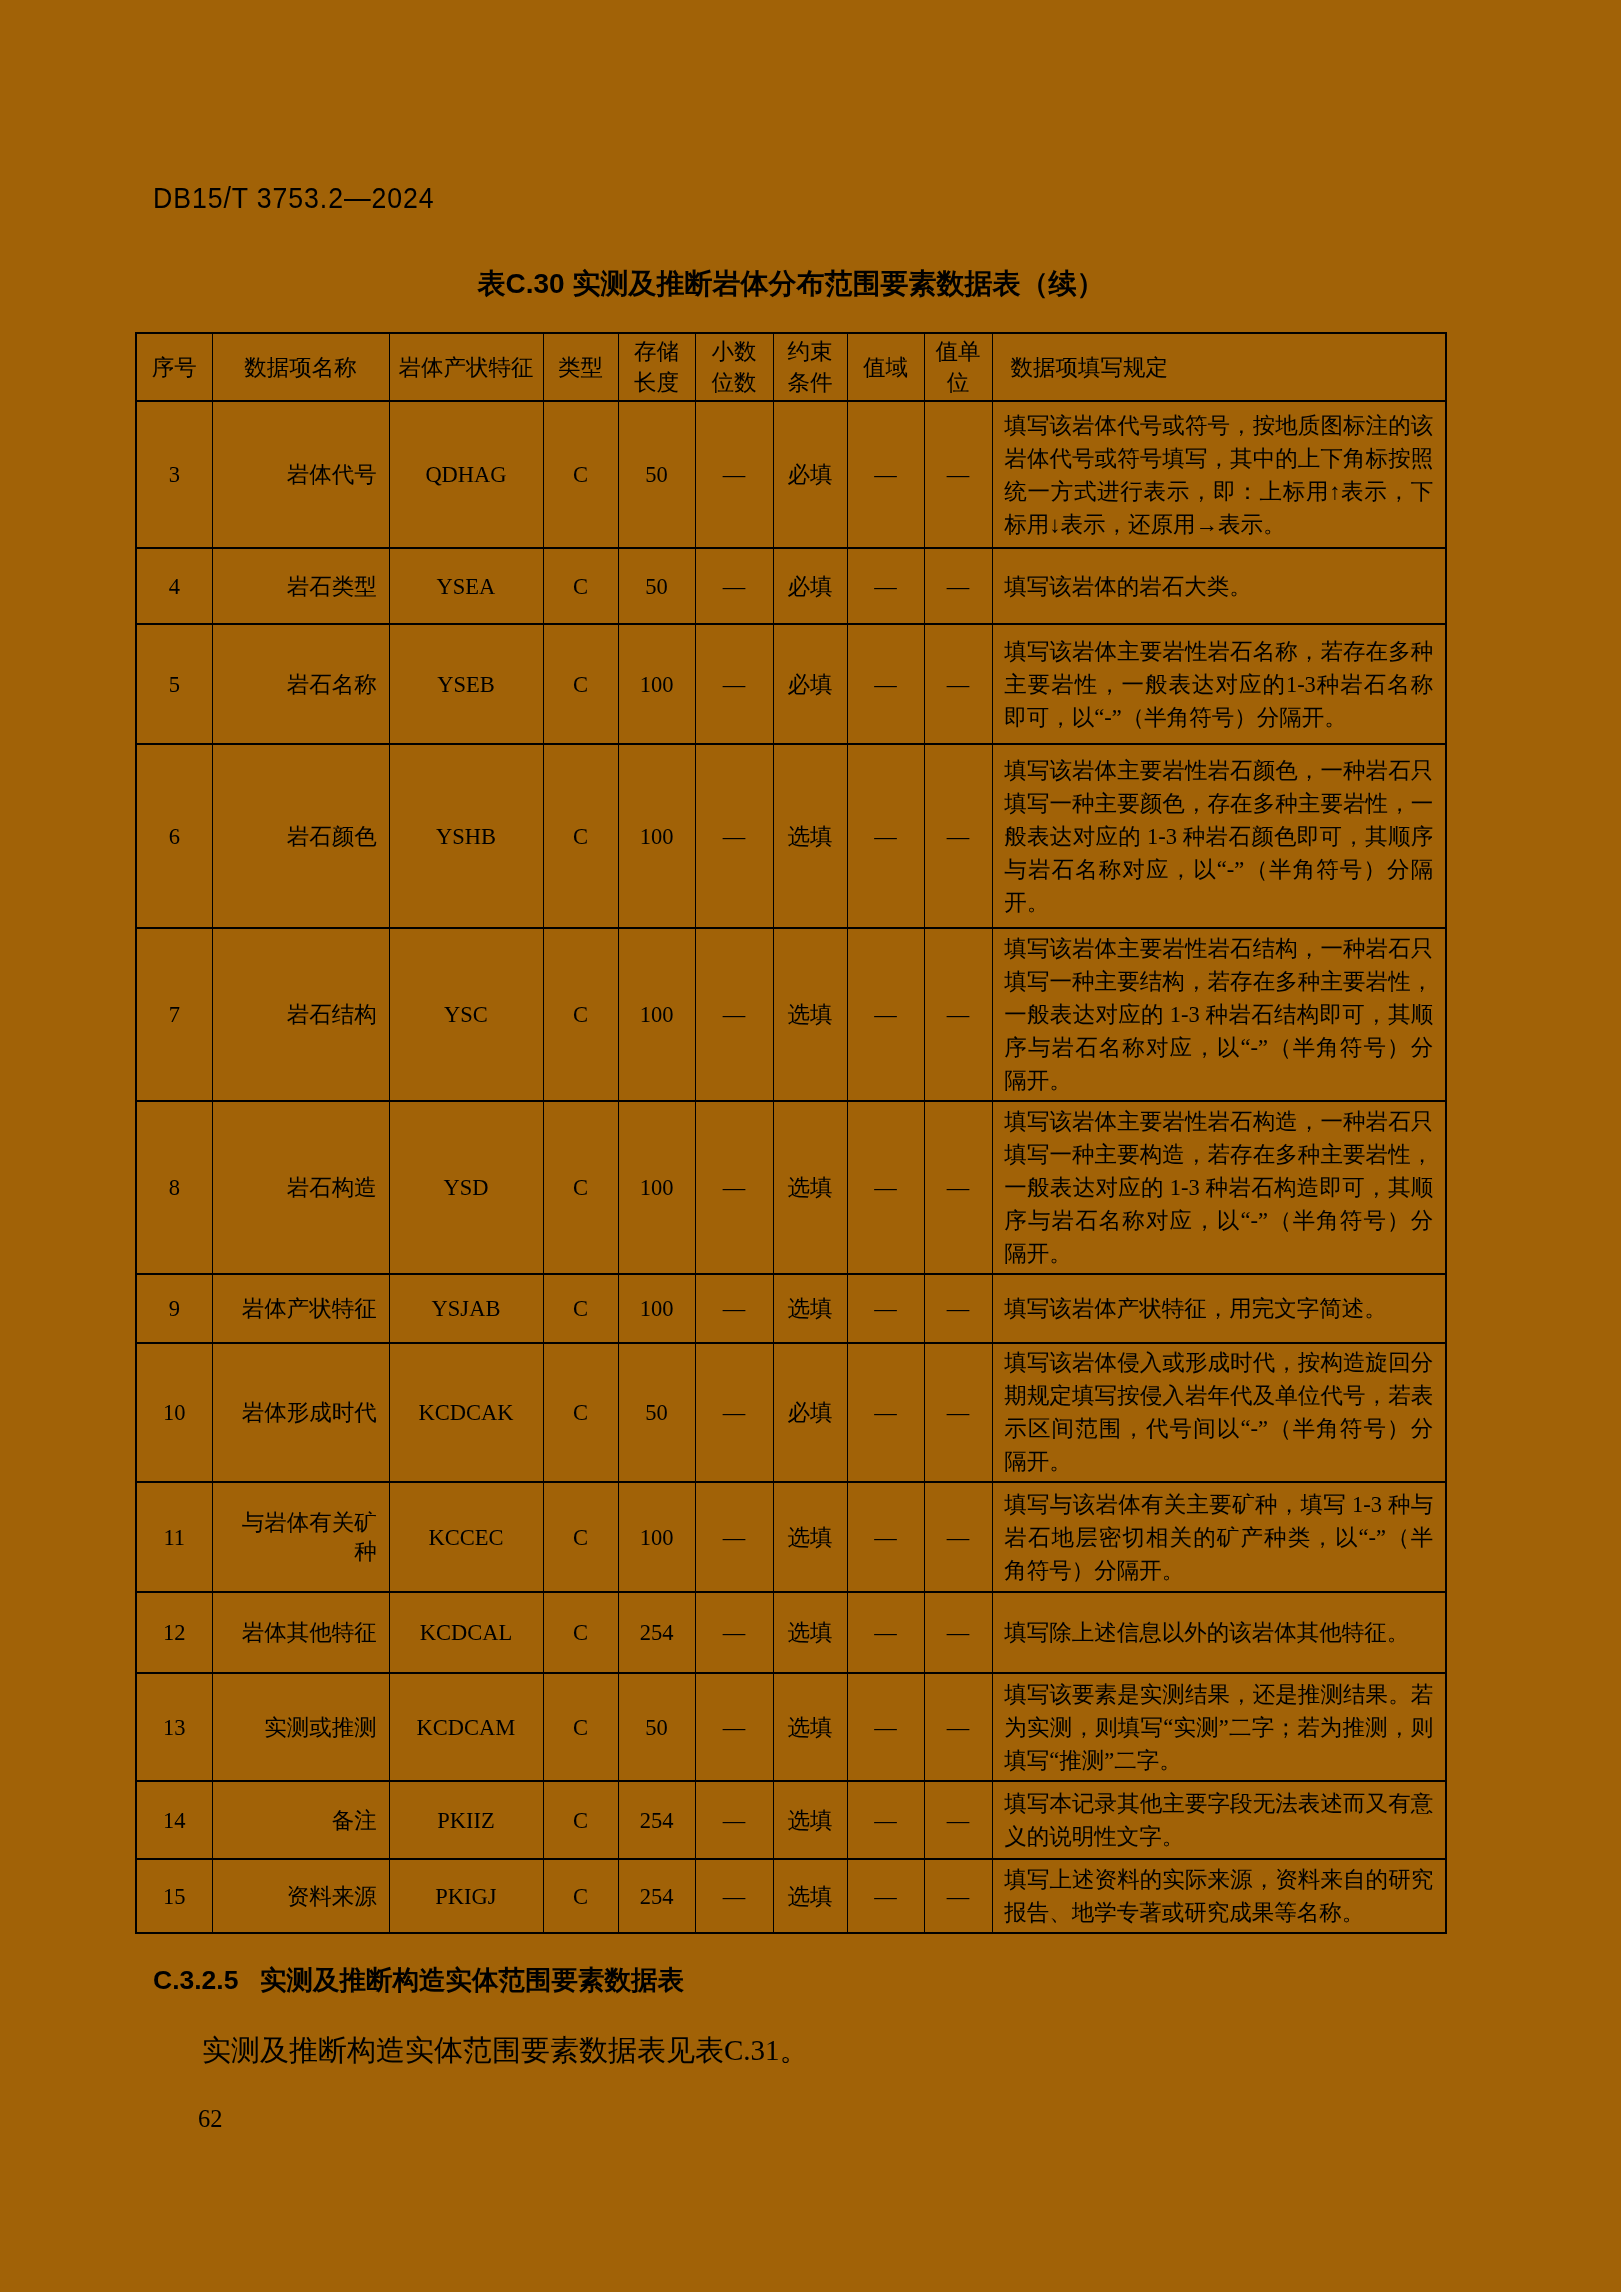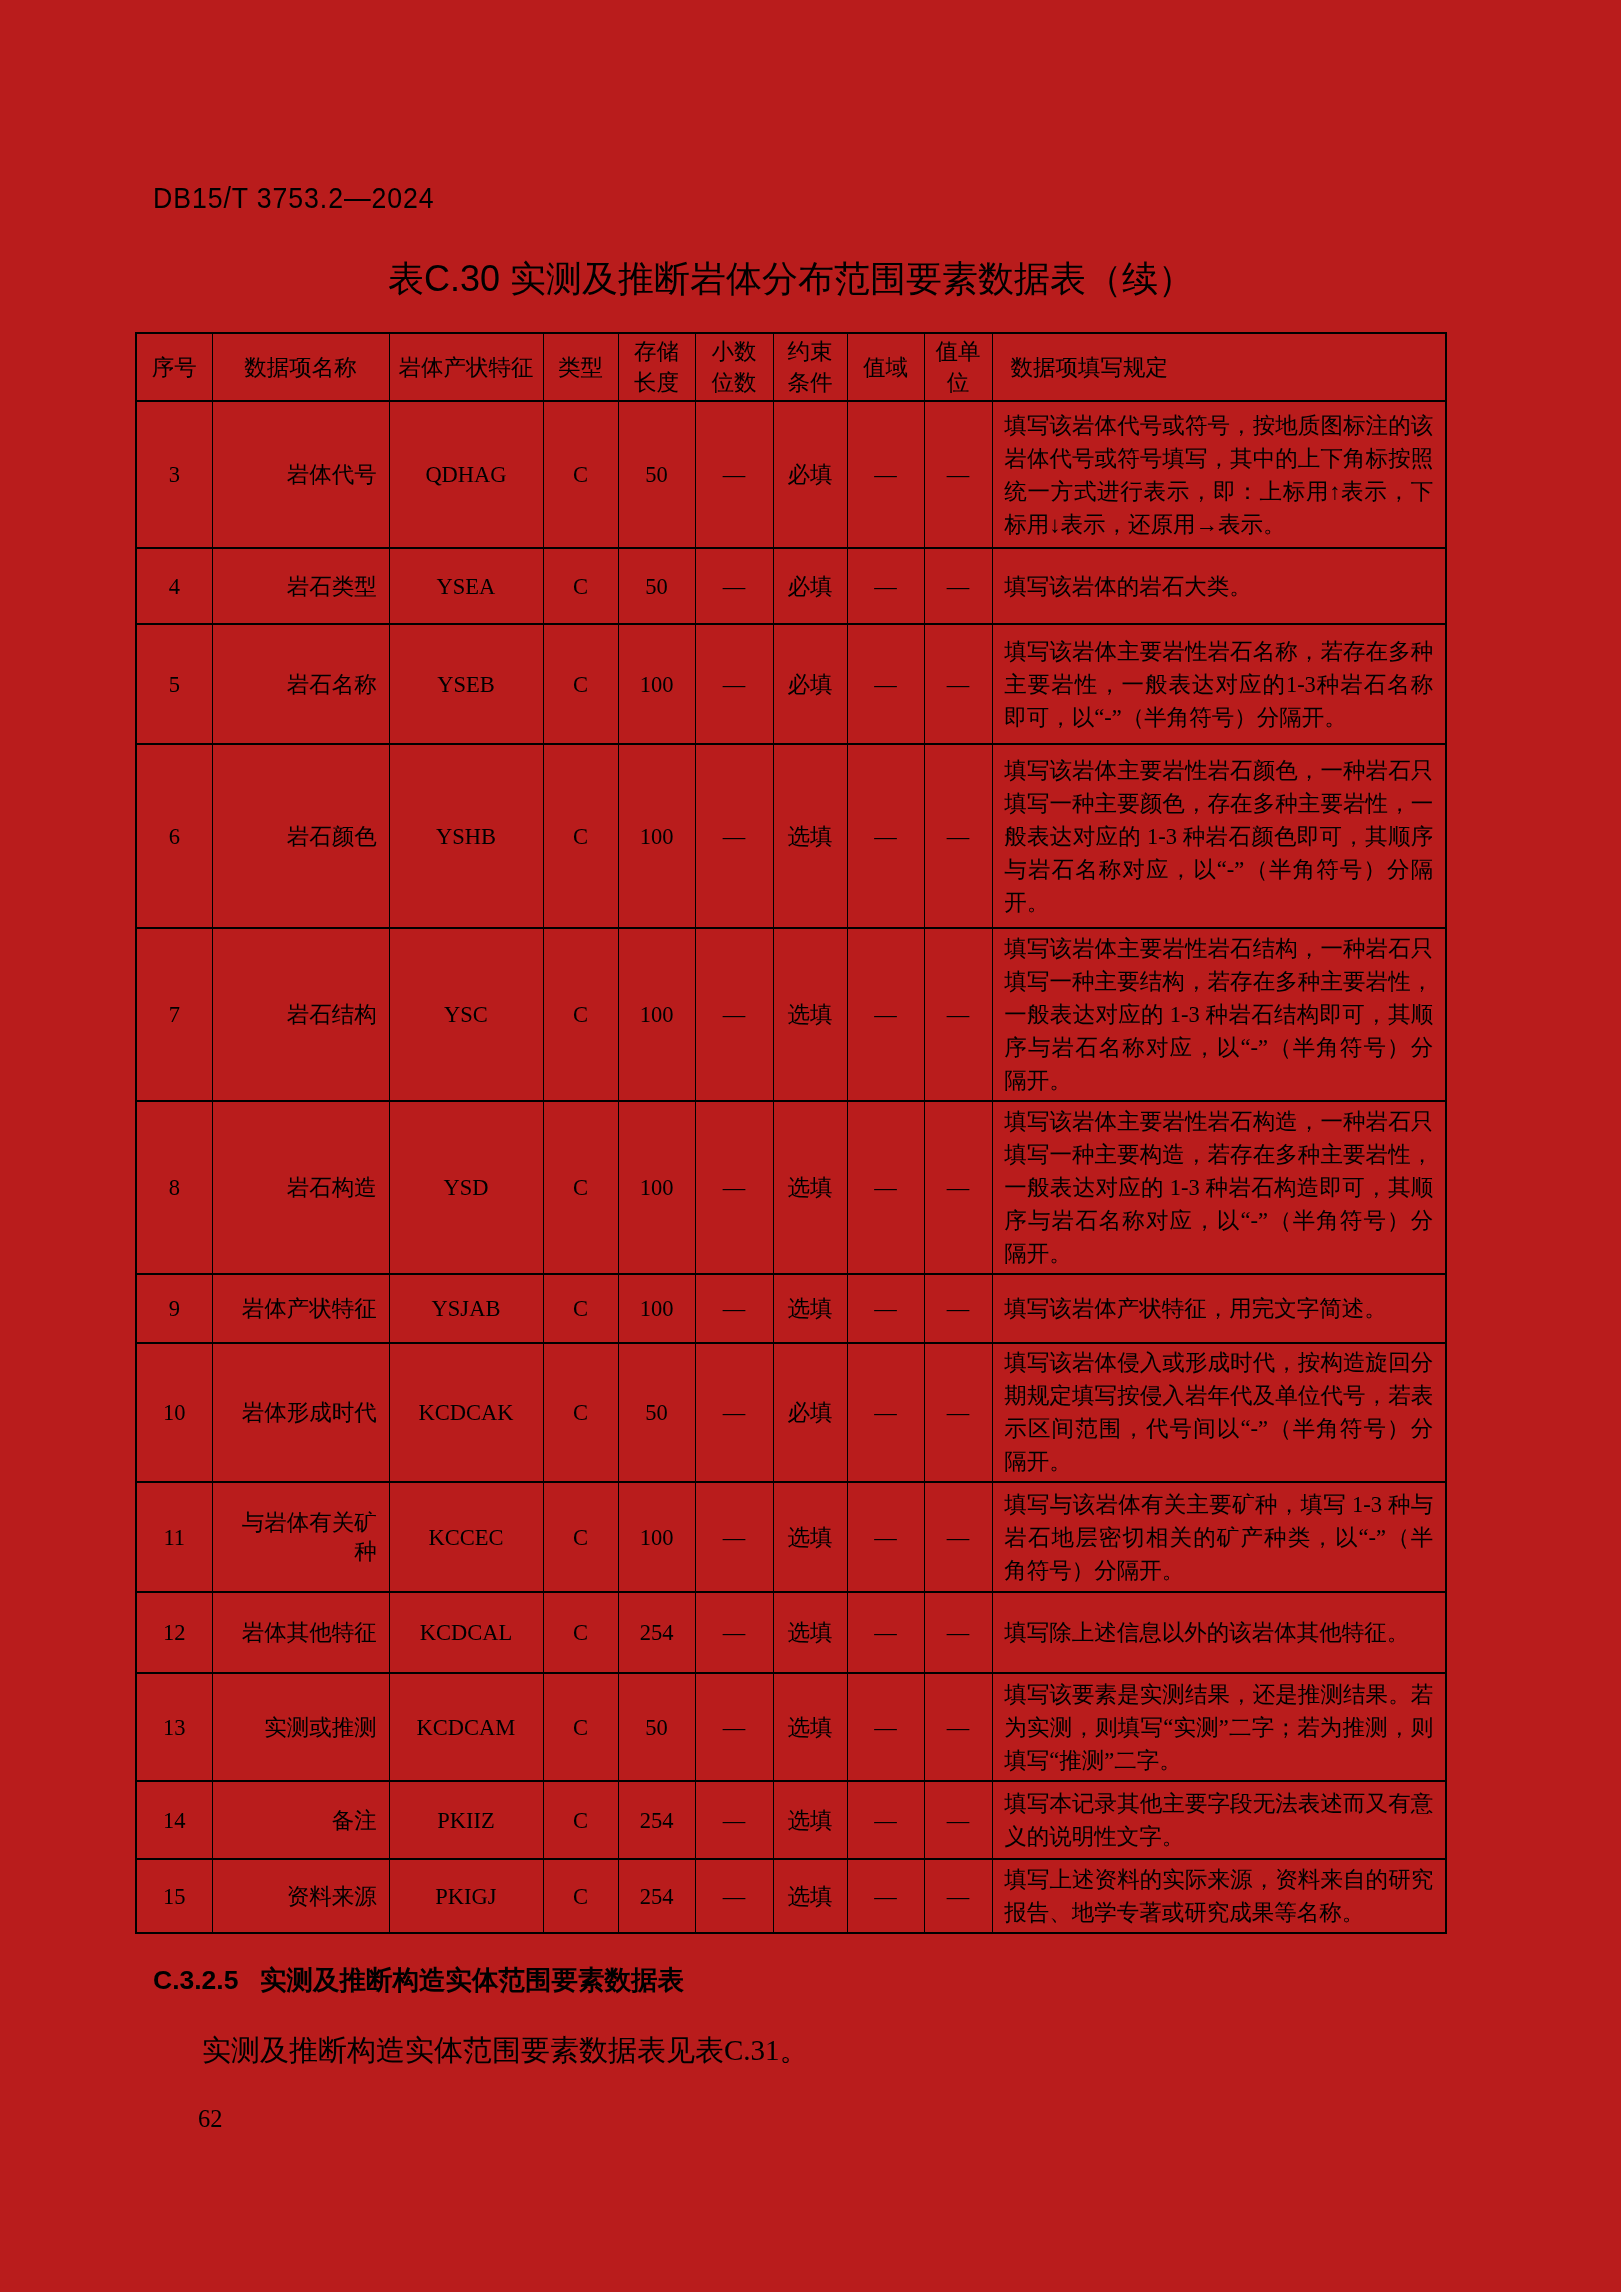--- a/index.html
+++ b/index.html
@@ -1,35 +1,35 @@
 <!DOCTYPE html>
 <html><head>
 <meta charset="utf-8">
 <style>
   html,body{margin:0;padding:0;background:#888;}
   .page{
     position:relative;
     width:1621px;height:2293px;
-    background:#b91c1c;
+    background:#a16207;
     font-family:"Liberation Serif","DejaVu Serif",serif;
     color:#000;
     overflow:hidden;
   }
   .doc-code{
     position:absolute;left:153px;top:182px;
     font-family:"Liberation Sans","DejaVu Sans",sans-serif;
     font-size:29px;letter-spacing:1px;
     transform:scaleX(0.92);transform-origin:left center;
     white-space:nowrap;
   }
   .table-title{
-    position:absolute;left:135px;top:255px;width:1312px;
+    position:absolute;left:135px;top:265px;width:1312px;
     text-align:center;
     font-family:"Liberation Sans","DejaVu Sans",sans-serif;
-    font-weight:normal;font-size:36px;
+    font-weight:bold;font-size:28px;
     white-space:nowrap;
   }
   table.data-table{
     position:absolute;left:135px;top:332px;
     width:1312px;table-layout:fixed;
     border-collapse:collapse;
     border:2.9px solid #000;
     font-size:22.5px;
   }
   th,td{

